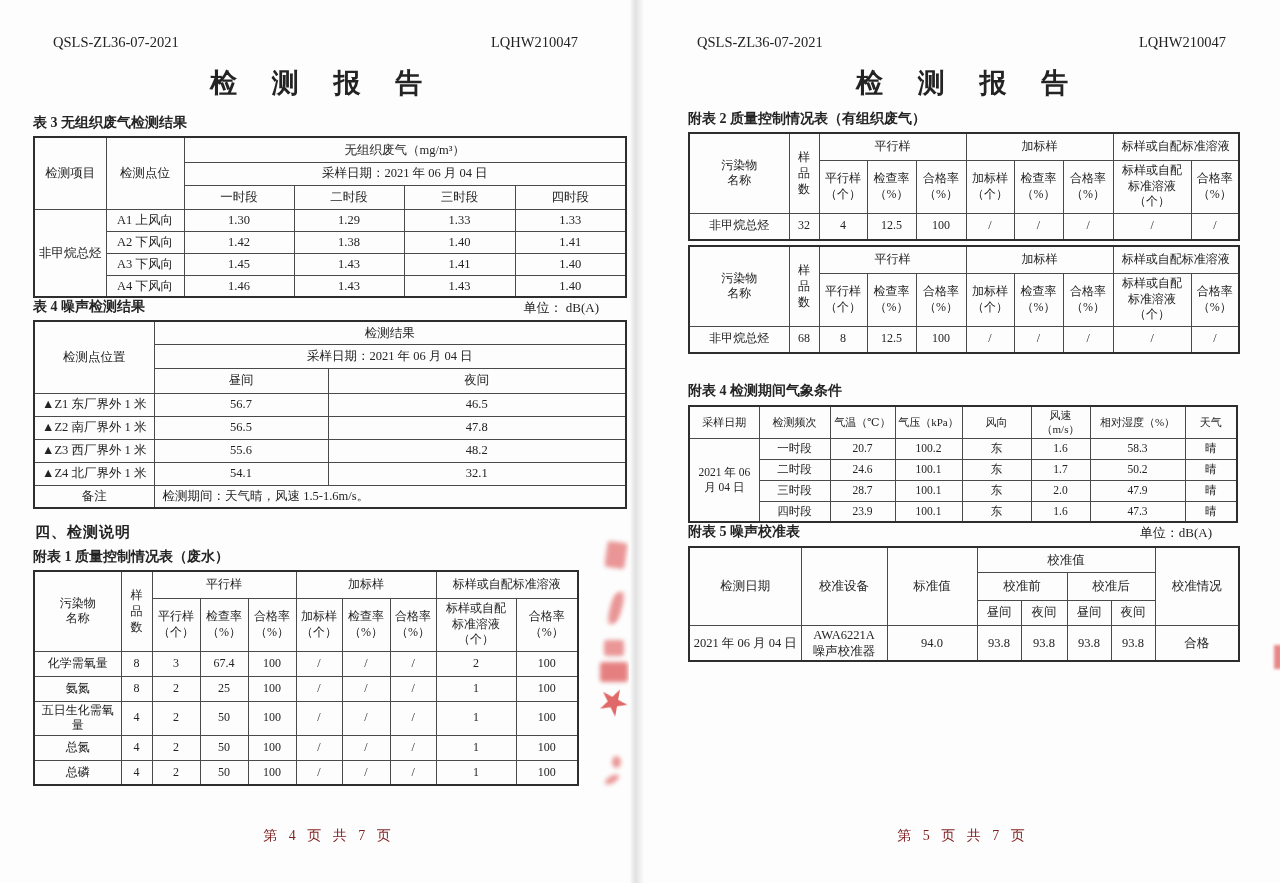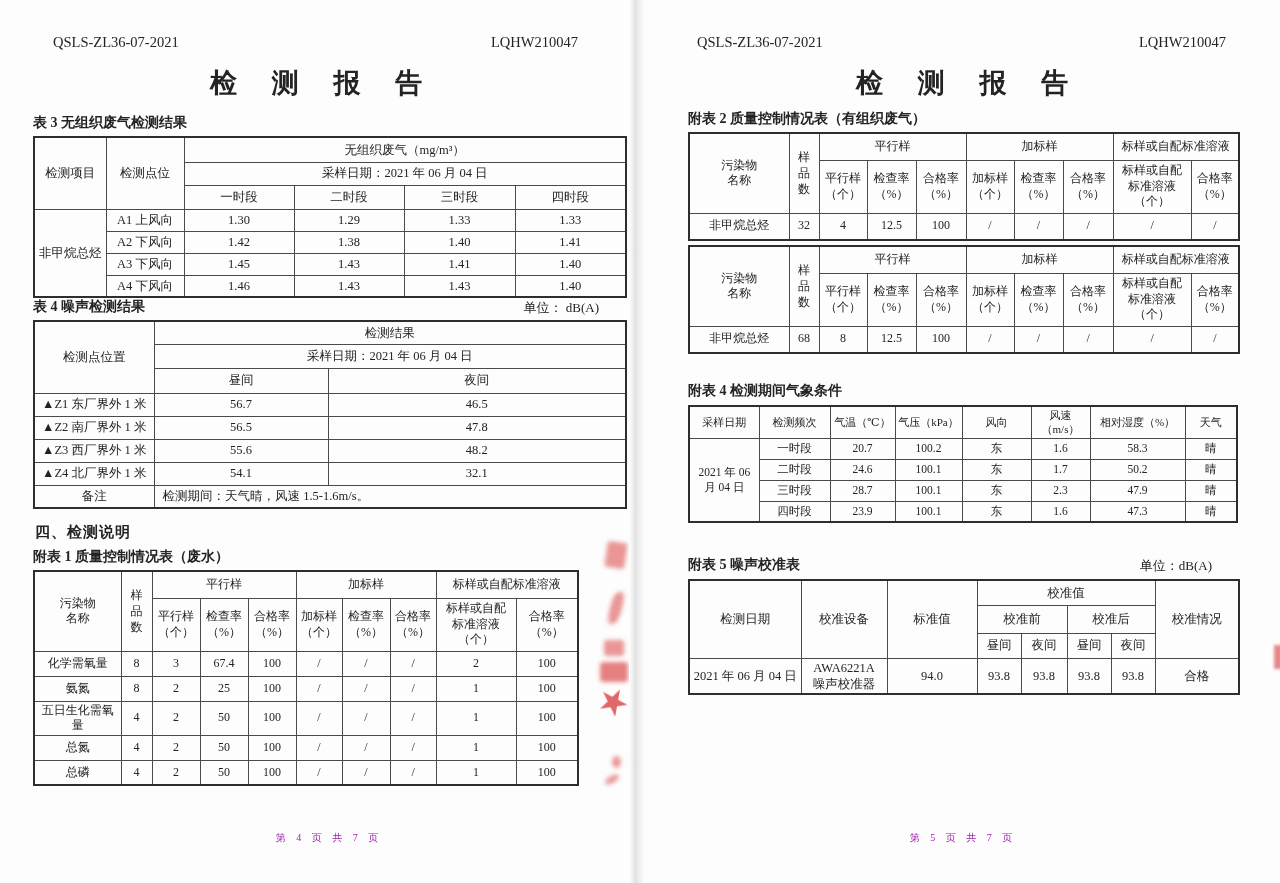--- a/index.html
+++ b/index.html
@@ -39,21 +39,21 @@
   .remark-cell { text-align:left; padding-left:8px; }
   .qc td { font-size:12px; }
   .qc tr.g td { height:27px; }
   .qc tr.s td { height:53px; }
   .qc tr.b td { height:25px; }
   .vertical-cell { padding:10px 8px; line-height:1.35; }
   .weather td { font-size:11.5px; height:21px; }
   .weather tr.hr td { height:25px; font-size:11px; }
   .calib td { height:25px; }
   .calib tr.body td { height:32px; }
-  .page-footer { position:absolute; bottom:38px; width:100%; text-align:center; font-size:10px; letter-spacing:4px; color:#a21caf; }
+  .page-footer { position:absolute; bottom:38px; width:100%; text-align:center; font-size:14px; letter-spacing:4px; color:#7f1d1d; }
   .page-footer.fl { width:592px; left:33px; }
   .page-footer.fr { width:550px; left:44px; }
 
   
   .stamp-strip { position:absolute; left:598px; top:540px; width:34px; height:255px; pointer-events:none; }
   .blob { position:absolute; background:#e26b6b; filter:blur(2px); opacity:.7; border-radius:3px; }
   .b1 { left:8px;  top:2px;   width:20px; height:26px; transform:rotate(8deg); }
   .b2 { left:12px; top:52px;  width:12px; height:32px; transform:skewX(-14deg); border-radius:40%; }
   .b3 { left:6px;  top:100px; width:20px; height:16px; }
   .b4 { left:2px;  top:122px; width:28px; height:20px; opacity:.85; }
@@ -459,37 +459,37 @@
         <td>东</td>
         <td>1.7</td>
         <td>50.2</td>
         <td>晴</td>
       </tr>
       <tr>
         <td>三时段</td>
         <td>28.7</td>
         <td>100.1</td>
         <td>东</td>
-        <td>2.3</td>
+        <td>2.0</td>
         <td>47.9</td>
         <td>晴</td>
       </tr>
       <tr>
         <td>四时段</td>
         <td>23.9</td>
         <td>100.1</td>
         <td>东</td>
         <td>1.6</td>
         <td>47.3</td>
         <td>晴</td>
       </tr>
     </tbody>
       </table>
 
-    <div class="caption-row" style="margin-top:33px;">
+    <div class="caption-row" style="">
       <span>附表 5 噪声校准表</span>
       <span class="unit-label">单位：dB(A)</span>
     </div>
 
     <table class="calib" style="width:550px; margin-top:5px;">
       <colgroup>
           <col style="width:112px">
           <col style="width:86px">
           <col style="width:90px">
           <col style="width:44px">

